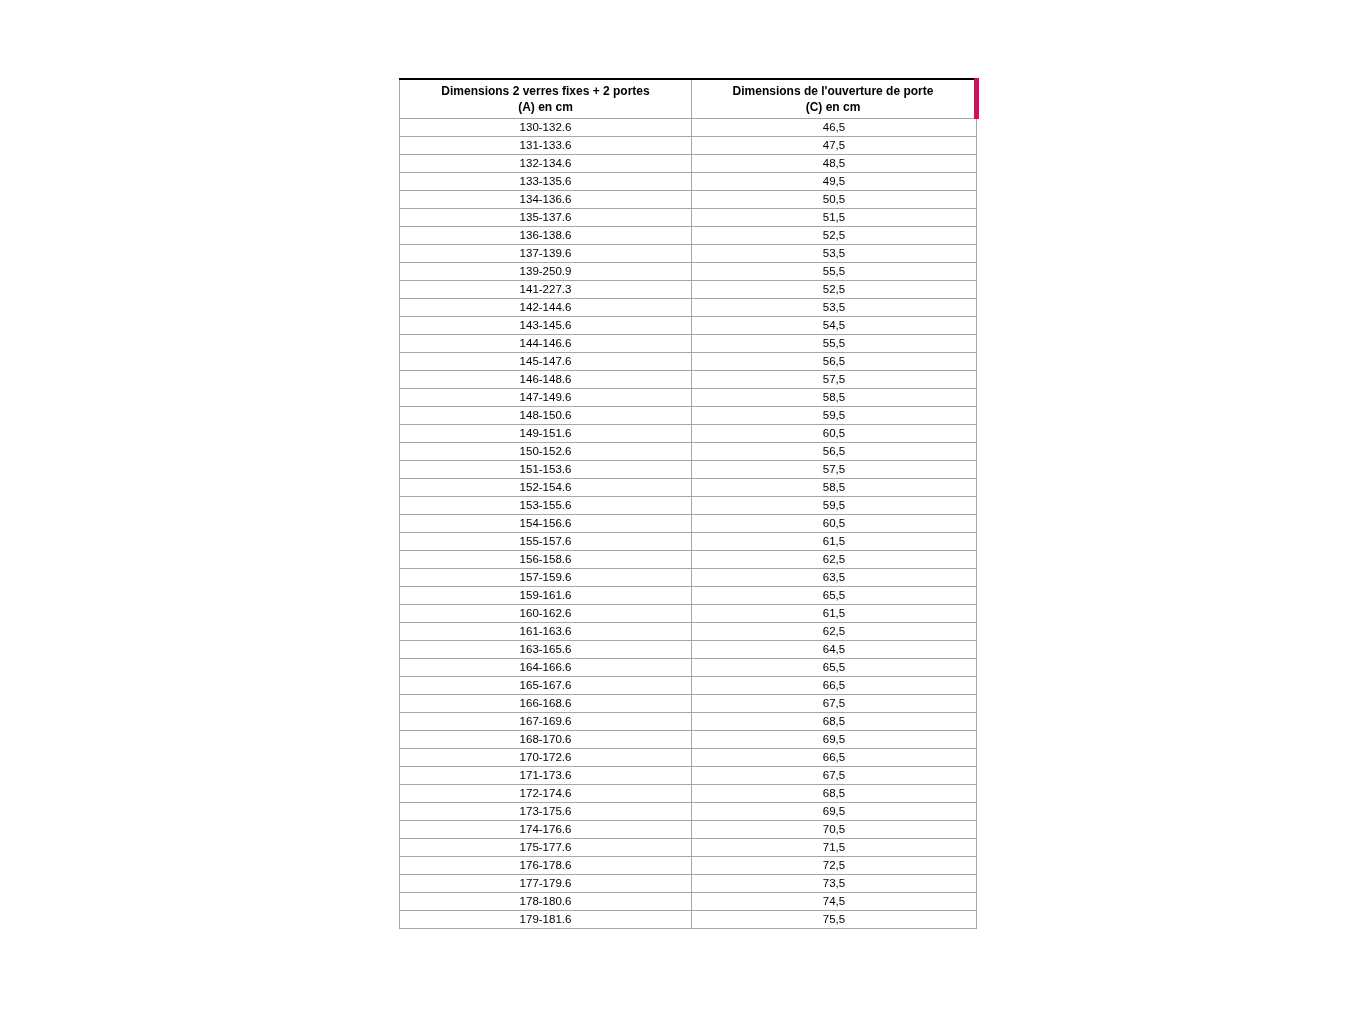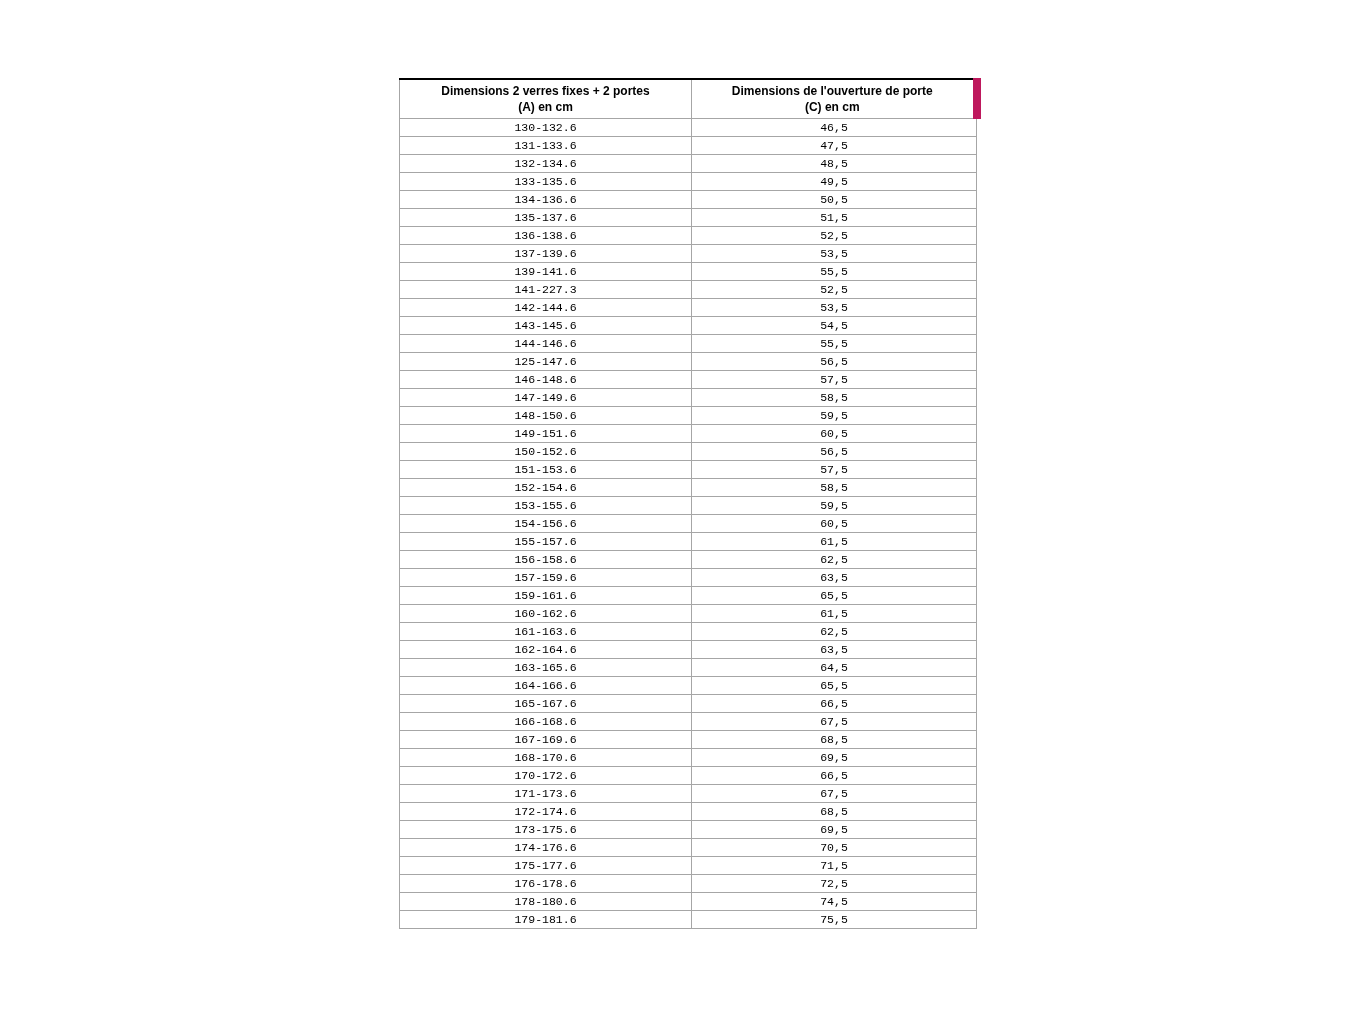--- a/index.html
+++ b/index.html
@@ -40,25 +40,24 @@
   }
   table.dim-table thead th {
     border-top: 2px solid #000000;
     font-size: 12px;
     font-weight: bold;
     line-height: 16px;
     padding: 3px 2px 3px 2px;
     height: 32px;
   }
   table.dim-table thead th.last {
-    border-right: 8px solid #be185d;
+    border-right: 5px solid #be185d;
   }
   table.dim-table tbody tr {
     height: 18px;
-    font-family: Liberation Mono, monospace;
   }
   table.dim-table tbody td {
     font-size: 11.5px;
     line-height: 15px;
     font-weight: normal;
   }
 </style>
 </head>
 <body>
 
@@ -107,41 +106,41 @@
         </tr>
         <tr>
           <td>136-138.6</td>
           <td>52,5</td>
         </tr>
         <tr>
           <td>137-139.6</td>
           <td>53,5</td>
         </tr>
         <tr>
-          <td>139-141.6</td>
+          <td>139-250.9</td>
           <td>55,5</td>
         </tr>
         <tr>
           <td>141-227.3</td>
           <td>52,5</td>
         </tr>
         <tr>
           <td>142-144.6</td>
           <td>53,5</td>
         </tr>
         <tr>
           <td>143-145.6</td>
           <td>54,5</td>
         </tr>
         <tr>
           <td>144-146.6</td>
           <td>55,5</td>
         </tr>
         <tr>
-          <td>125-147.6</td>
+          <td>145-147.6</td>
           <td>56,5</td>
         </tr>
         <tr>
           <td>146-148.6</td>
           <td>57,5</td>
         </tr>
         <tr>
           <td>147-149.6</td>
           <td>58,5</td>
         </tr>
@@ -191,24 +190,20 @@
         </tr>
         <tr>
           <td>160-162.6</td>
           <td>61,5</td>
         </tr>
         <tr>
           <td>161-163.6</td>
           <td>62,5</td>
         </tr>
         <tr>
-          <td>162-164.6</td>
-          <td>63,5</td>
-        </tr>
-        <tr>
           <td>163-165.6</td>
           <td>64,5</td>
         </tr>
         <tr>
           <td>164-166.6</td>
           <td>65,5</td>
         </tr>
         <tr>
           <td>165-167.6</td>
           <td>66,5</td>
@@ -245,20 +240,24 @@
           <td>174-176.6</td>
           <td>70,5</td>
         </tr>
         <tr>
           <td>175-177.6</td>
           <td>71,5</td>
         </tr>
         <tr>
           <td>176-178.6</td>
           <td>72,5</td>
+        </tr>
+        <tr>
+          <td>177-179.6</td>
+          <td>73,5</td>
         </tr>
         <tr>
           <td>178-180.6</td>
           <td>74,5</td>
         </tr>
         <tr>
           <td>179-181.6</td>
           <td>75,5</td>
         </tr>
       </tbody>

